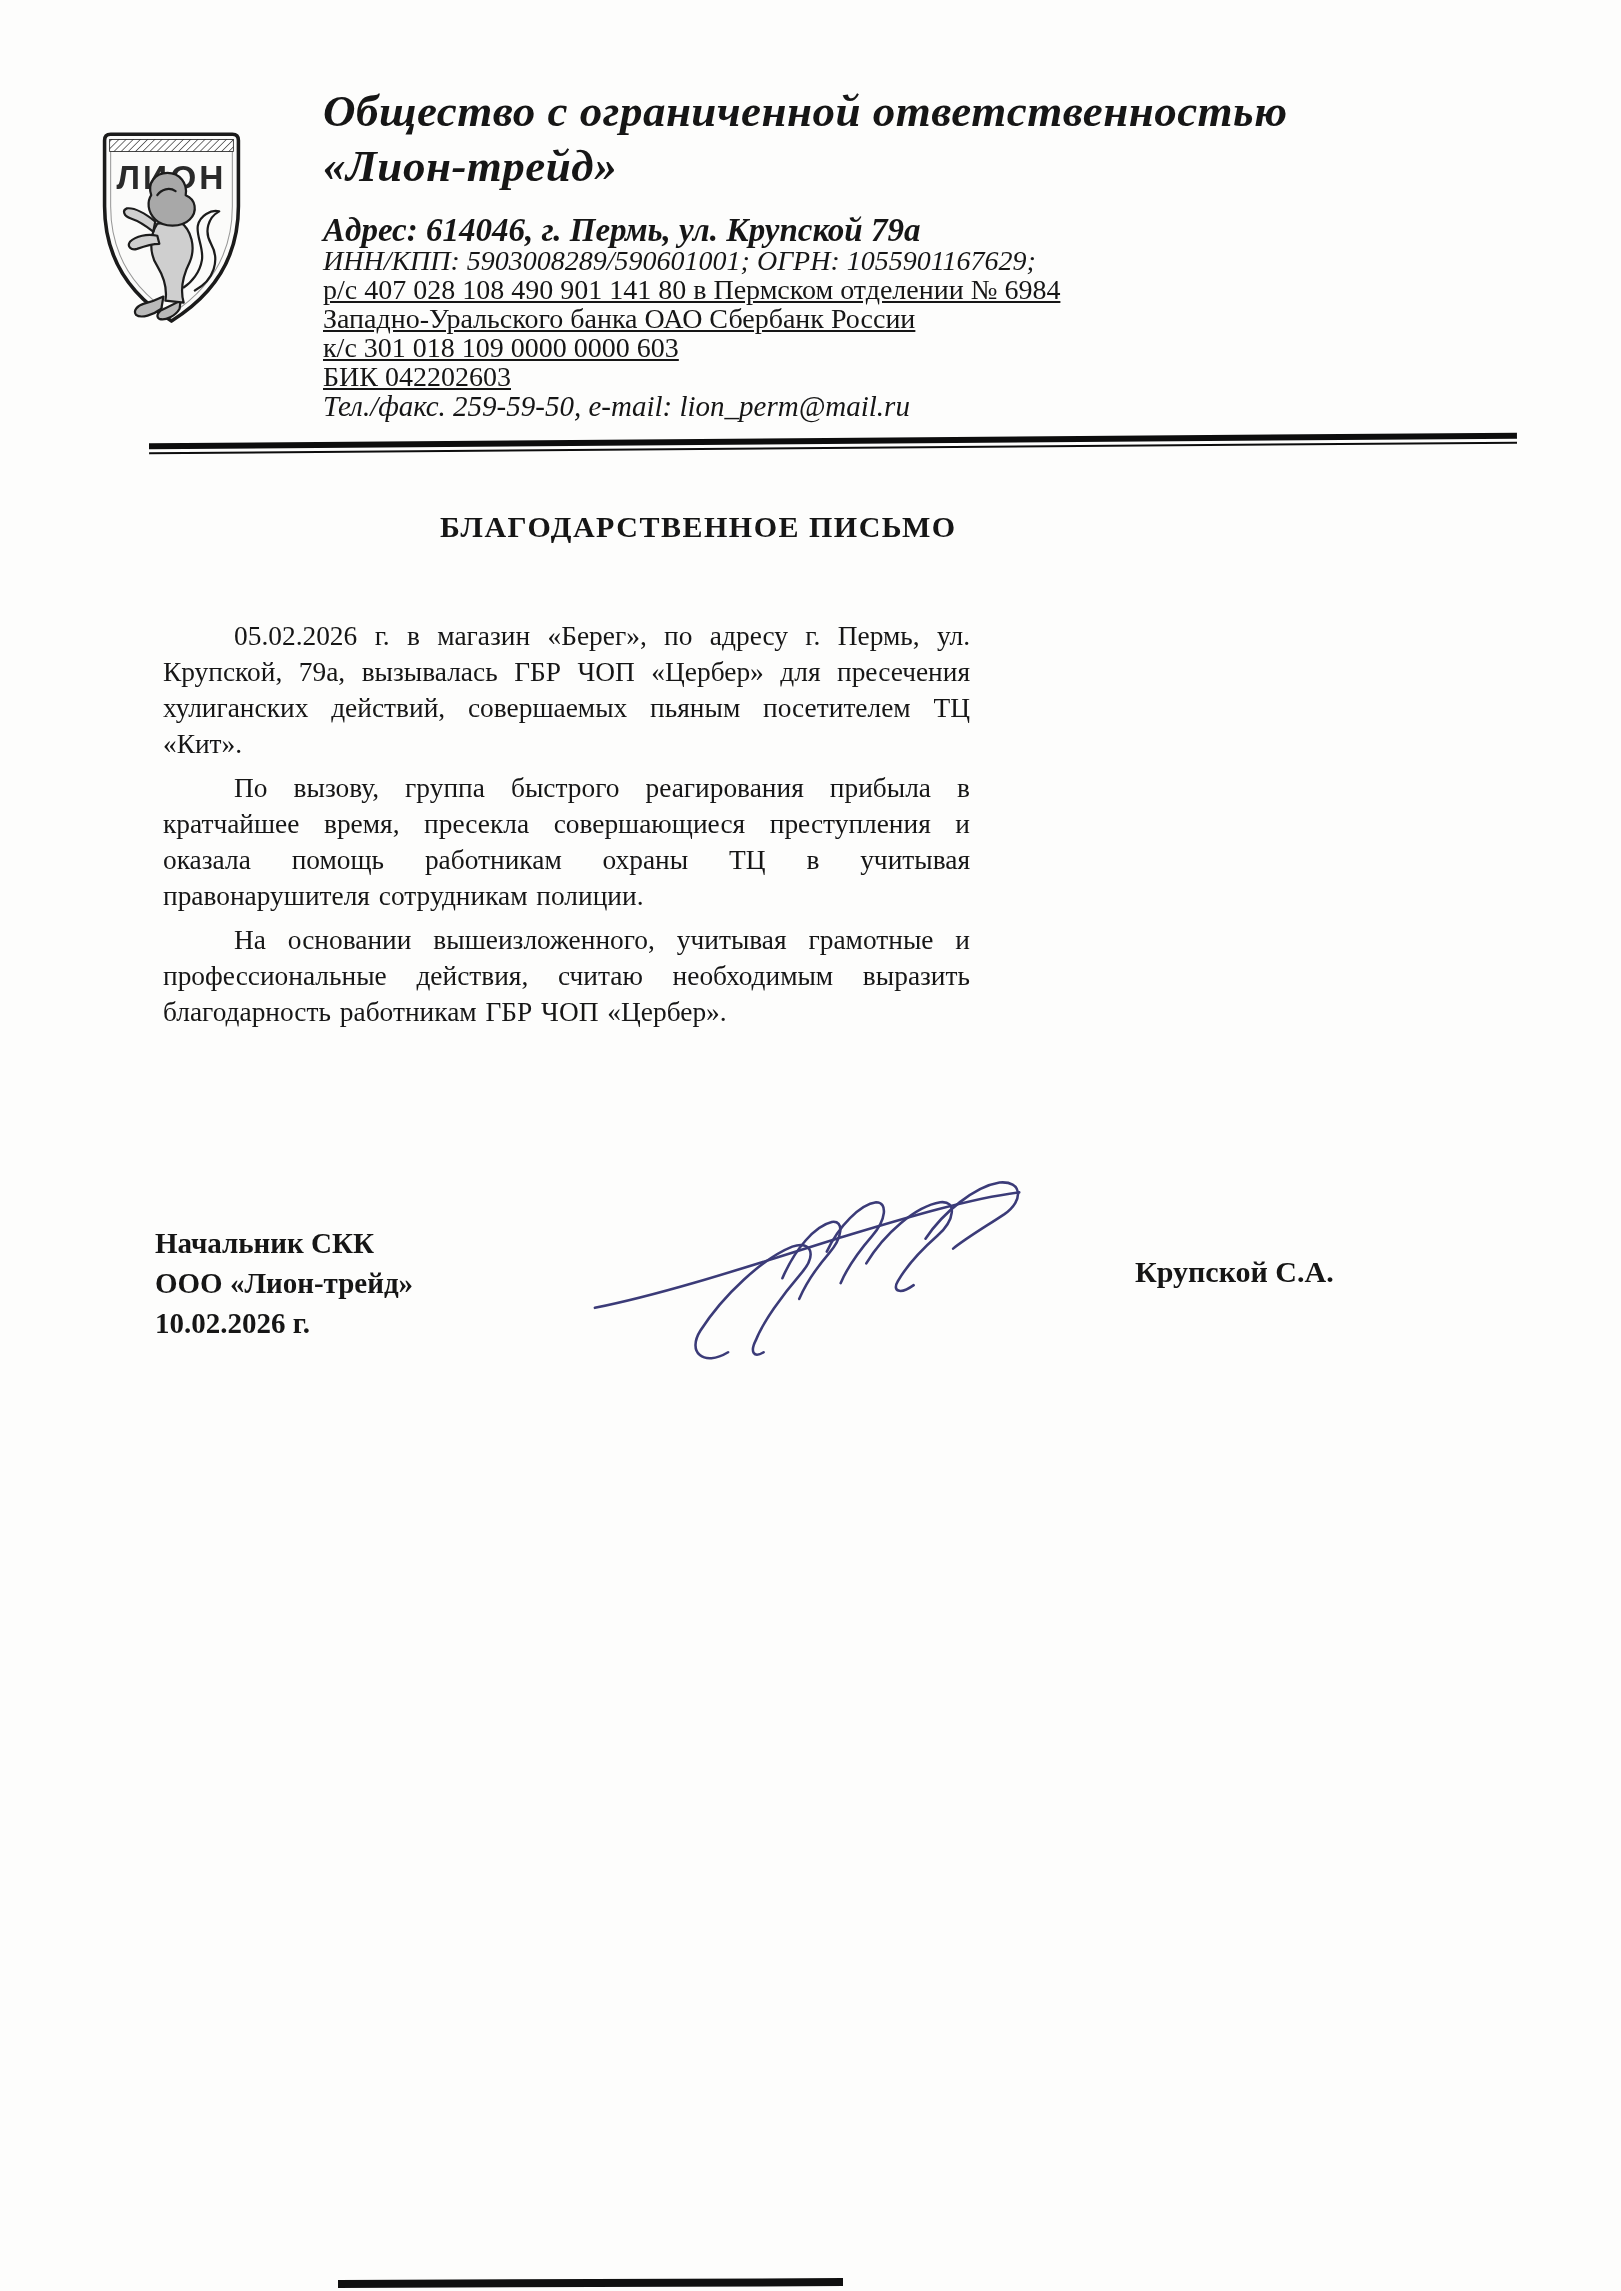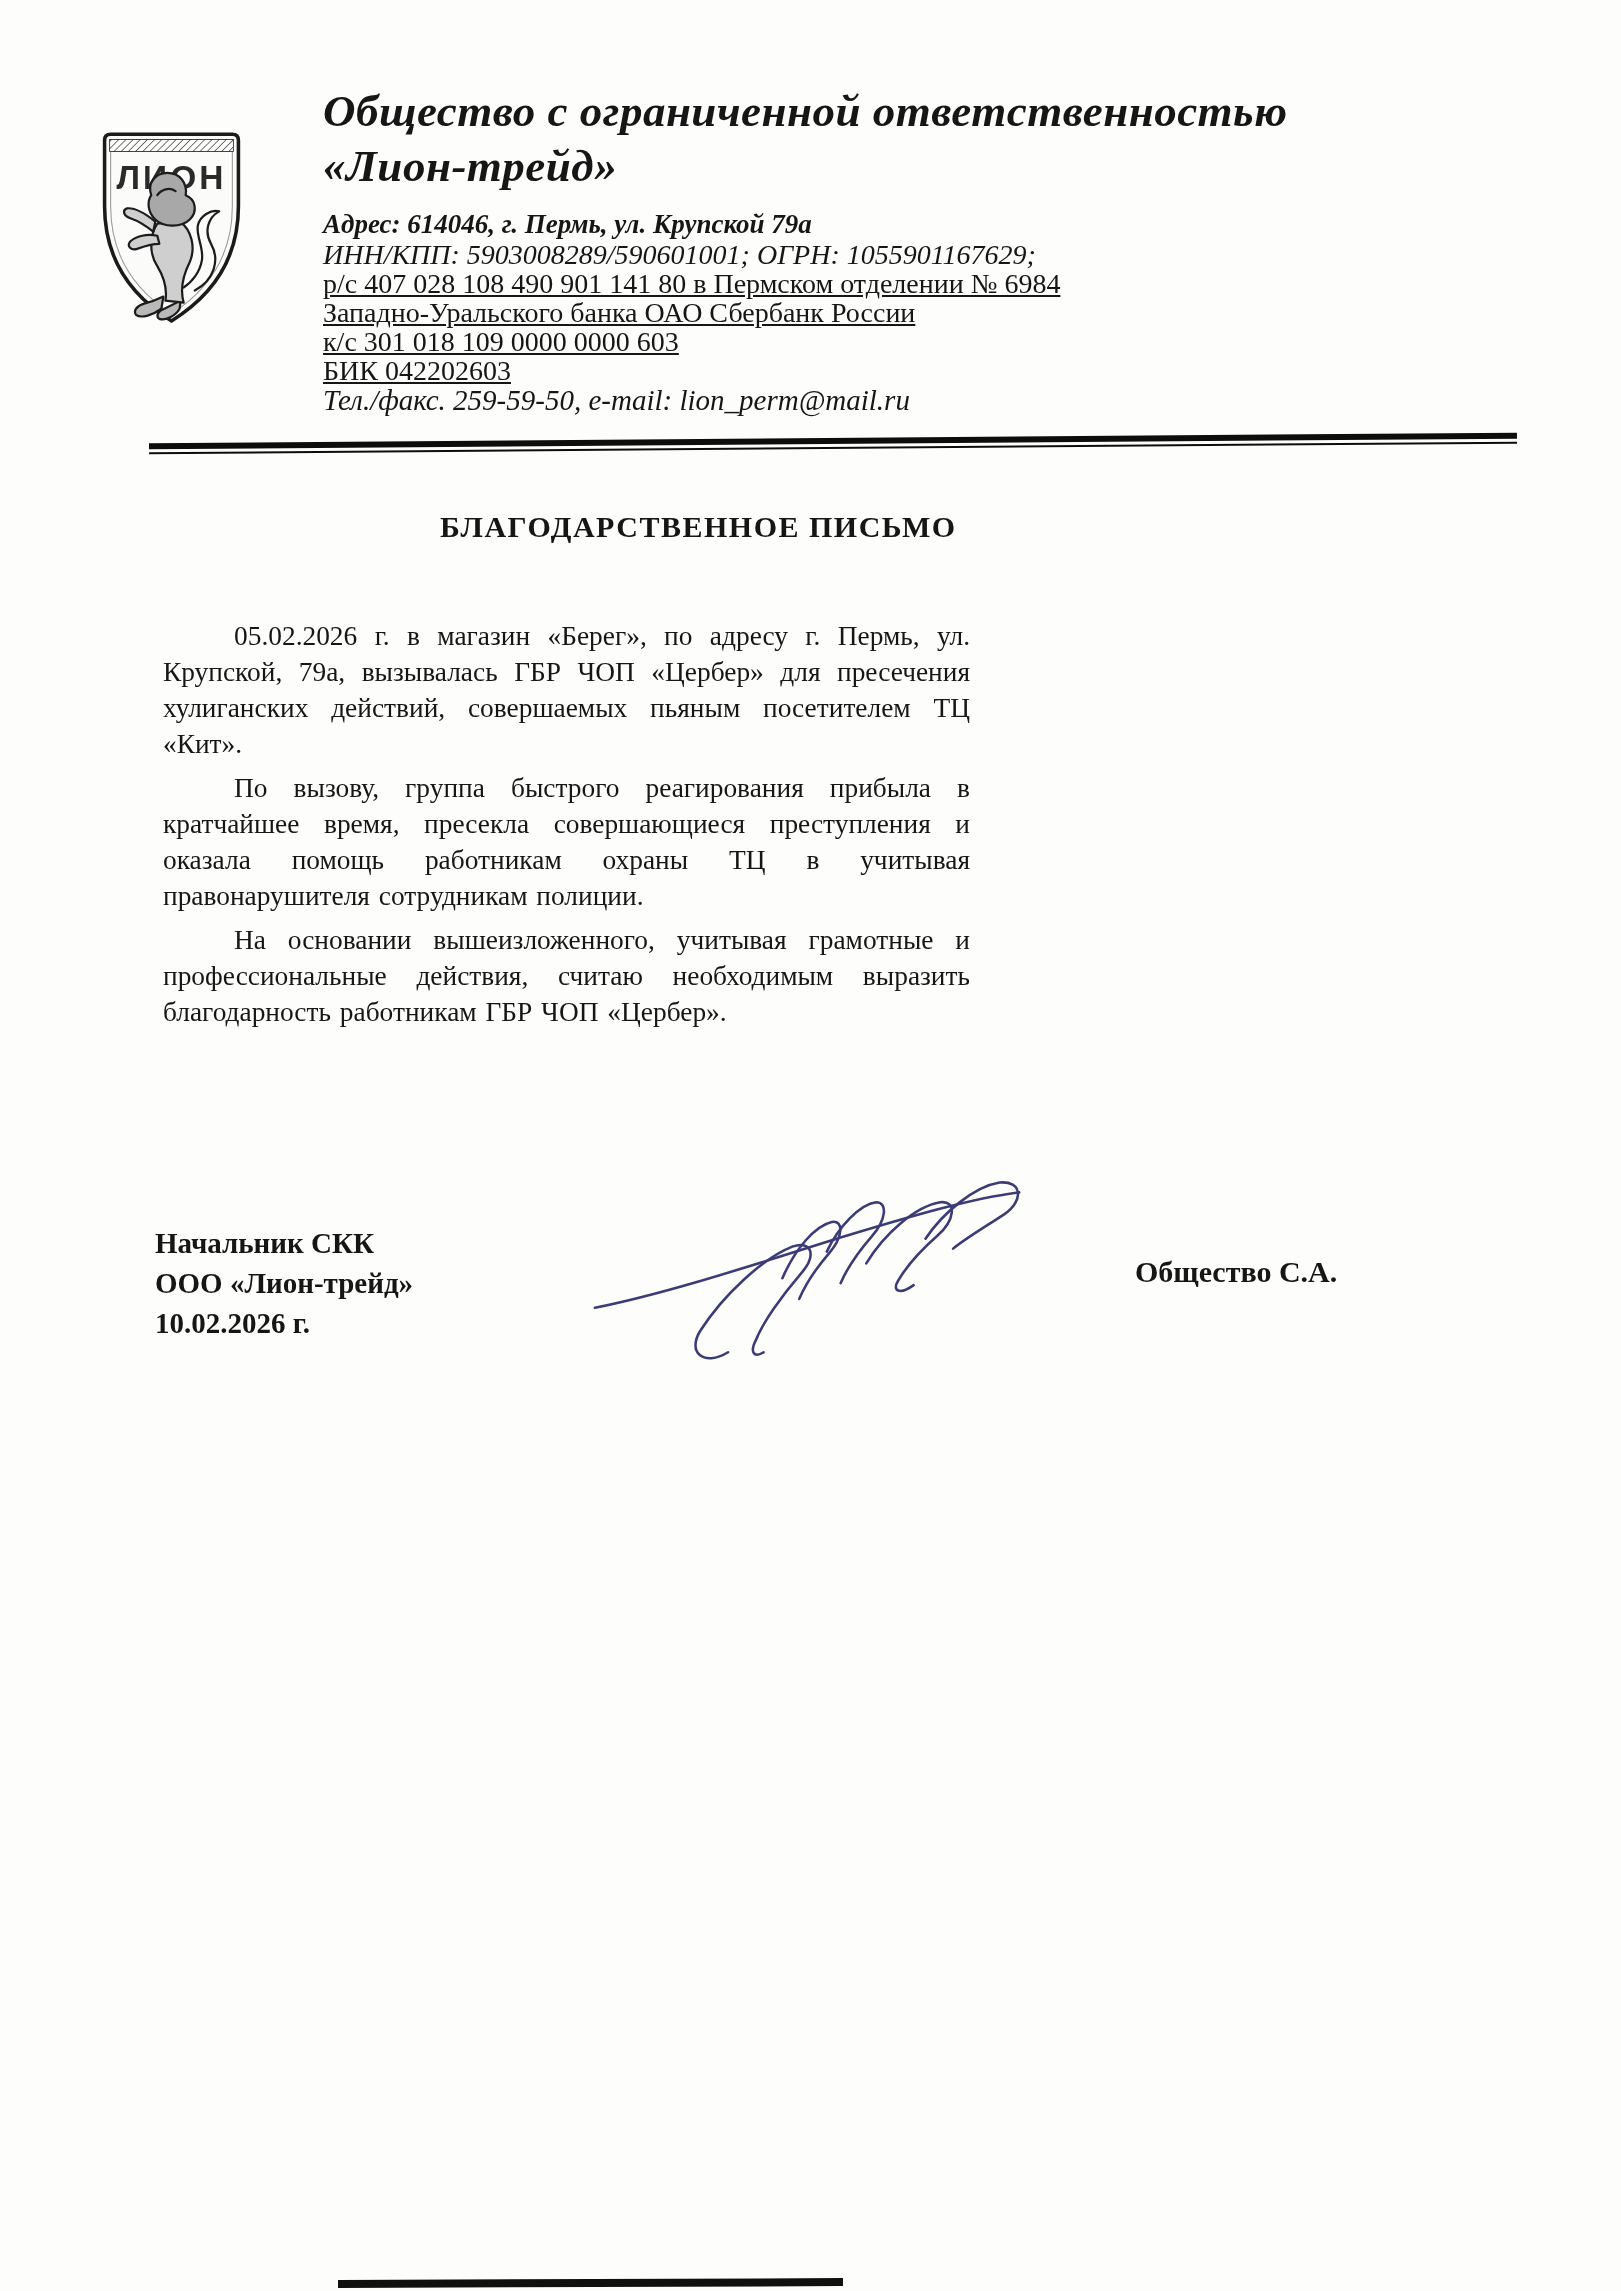--- a/index.html
+++ b/index.html
@@ -19,21 +19,21 @@
   .logo { position: absolute; left: 90px; top: 110px; width: 163px; height: 218px; }
   
   .header-text {
     position: absolute; left: 323px; top: 84px; width: 1078px;
     text-align: left; white-space: nowrap;
   }
   .org-line {
     font-size: 45px; font-weight: bold; font-style: italic; line-height: 55px;
     letter-spacing: 0.5px;
   }
-  .hdr-address  { font-size: 27px; font-weight: bold; font-style: italic; line-height: 31px; margin-top: 15px; }
+  .hdr-address  { font-size: 33px; font-weight: bold; font-style: italic; line-height: 31px; margin-top: 21px; }
   .hdr-inn      { font-size: 28px; font-style: italic; line-height: 29px; }
   .hdr-plain    { font-size: 28px; line-height: 29px; text-decoration: underline; }
   .hdr-contacts { font-size: 29px; font-style: italic; line-height: 31px; }
   
   .divider {
     position: absolute; left: 149px; top: 438px; width: 1368px;
     transform: rotate(-0.45deg);
   }
   .divider .bar-thick { height: 5.9px; background: #0d0d0d; }
   .divider .bar-thin  { height: 2px; background: #0d0d0d; margin-top: 2.9px; }
@@ -131,18 +131,18 @@
     <g stroke="var(--ink)" stroke-width="2.6">
       <path d="M15,165 C90,150 180,120 260,95 C320,77 390,55 445,48"></path>
       <path d="M150,210 C125,225 108,210 122,188 C145,152 185,115 215,103 C235,96 240,112 224,130 C205,152 185,180 178,198 C172,210 176,216 186,210"></path>
       <path d="M205,135 C218,105 238,82 255,78 C268,76 266,94 252,110 C240,124 228,142 222,156"></path>
       <path d="M250,108 C262,82 284,60 300,58 C312,58 310,76 296,92 C283,107 270,126 264,140"></path>
       <path d="M290,120 C308,90 340,62 365,58 C382,56 380,76 362,92 C345,107 330,124 322,138 C316,148 324,152 338,142"></path>
       <path d="M350,95 C368,68 400,42 425,38 C448,36 450,56 430,70 C412,82 390,95 378,105"></path>
     </g>
   </svg>
 
-  <div class="sig-name">Общество С.А.</div>
+  <div class="sig-name">Крупской С.А.</div>
 
   <div class="bottom-mark"></div>
 
 </div>
 
 
 </body></html>

